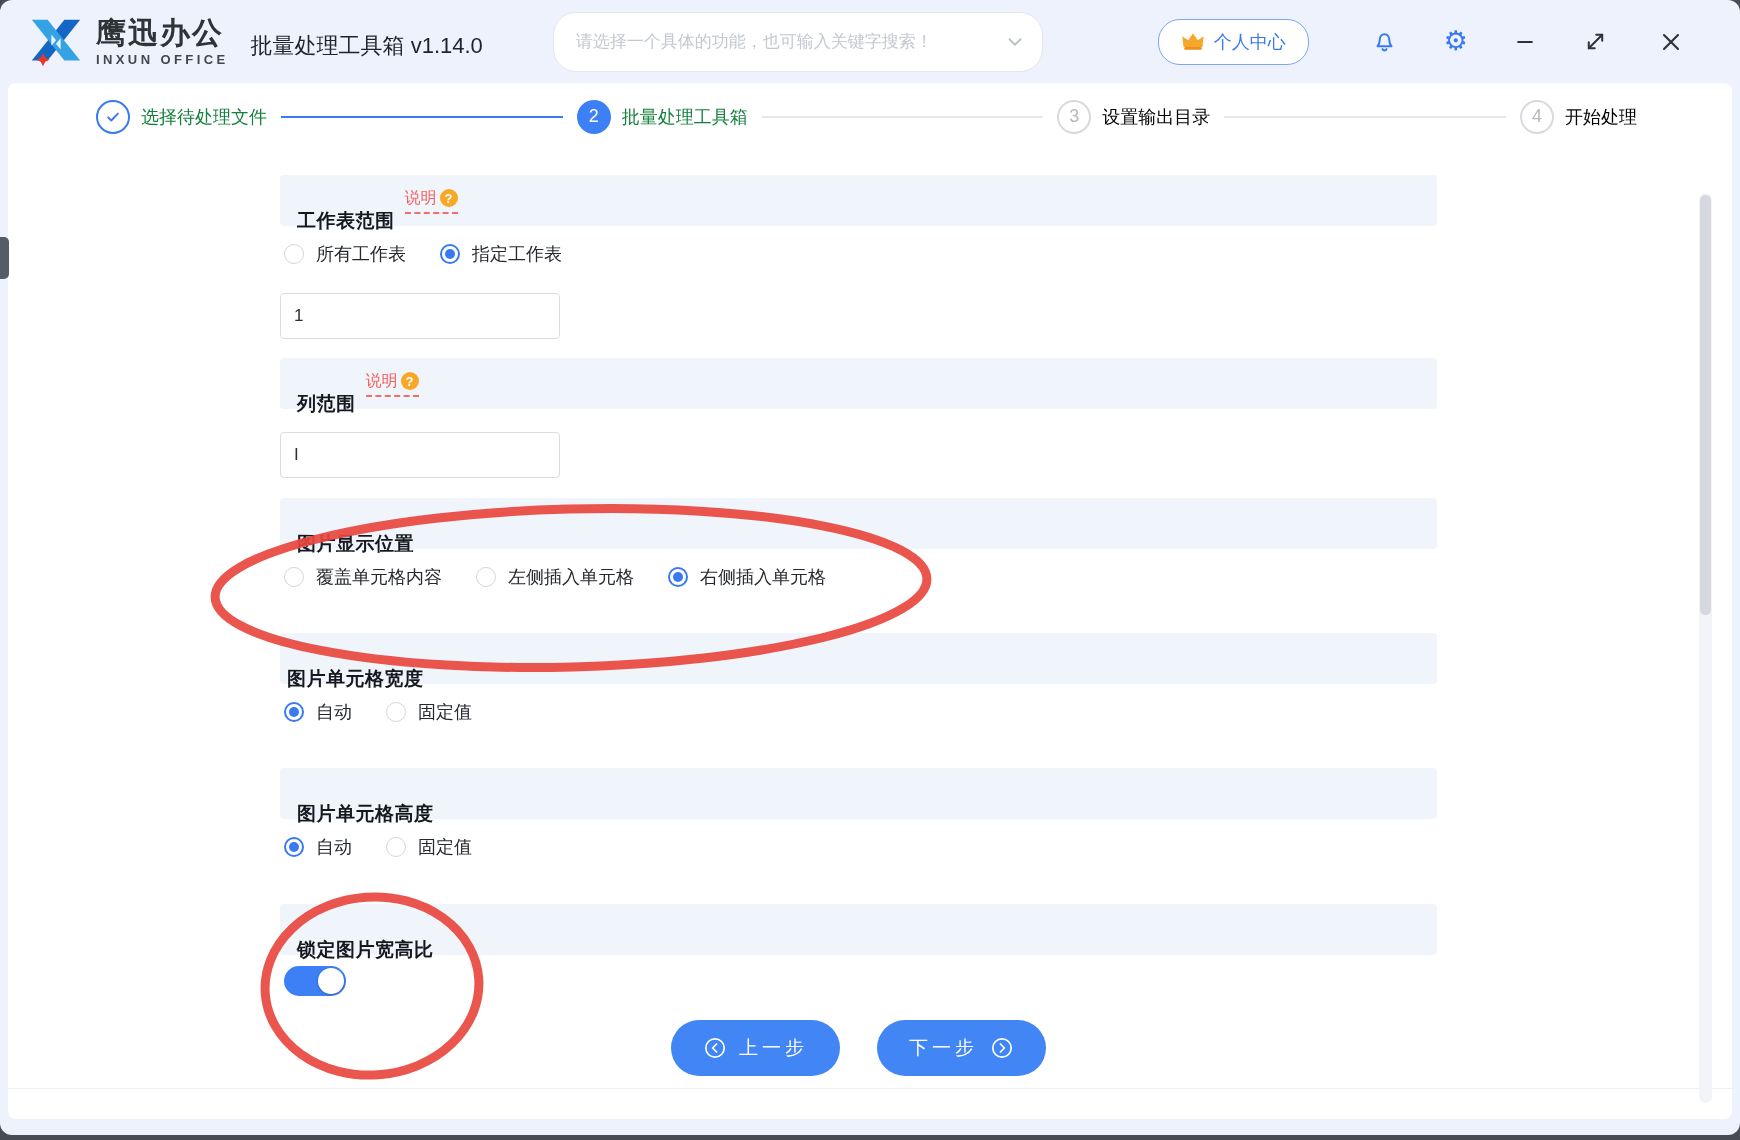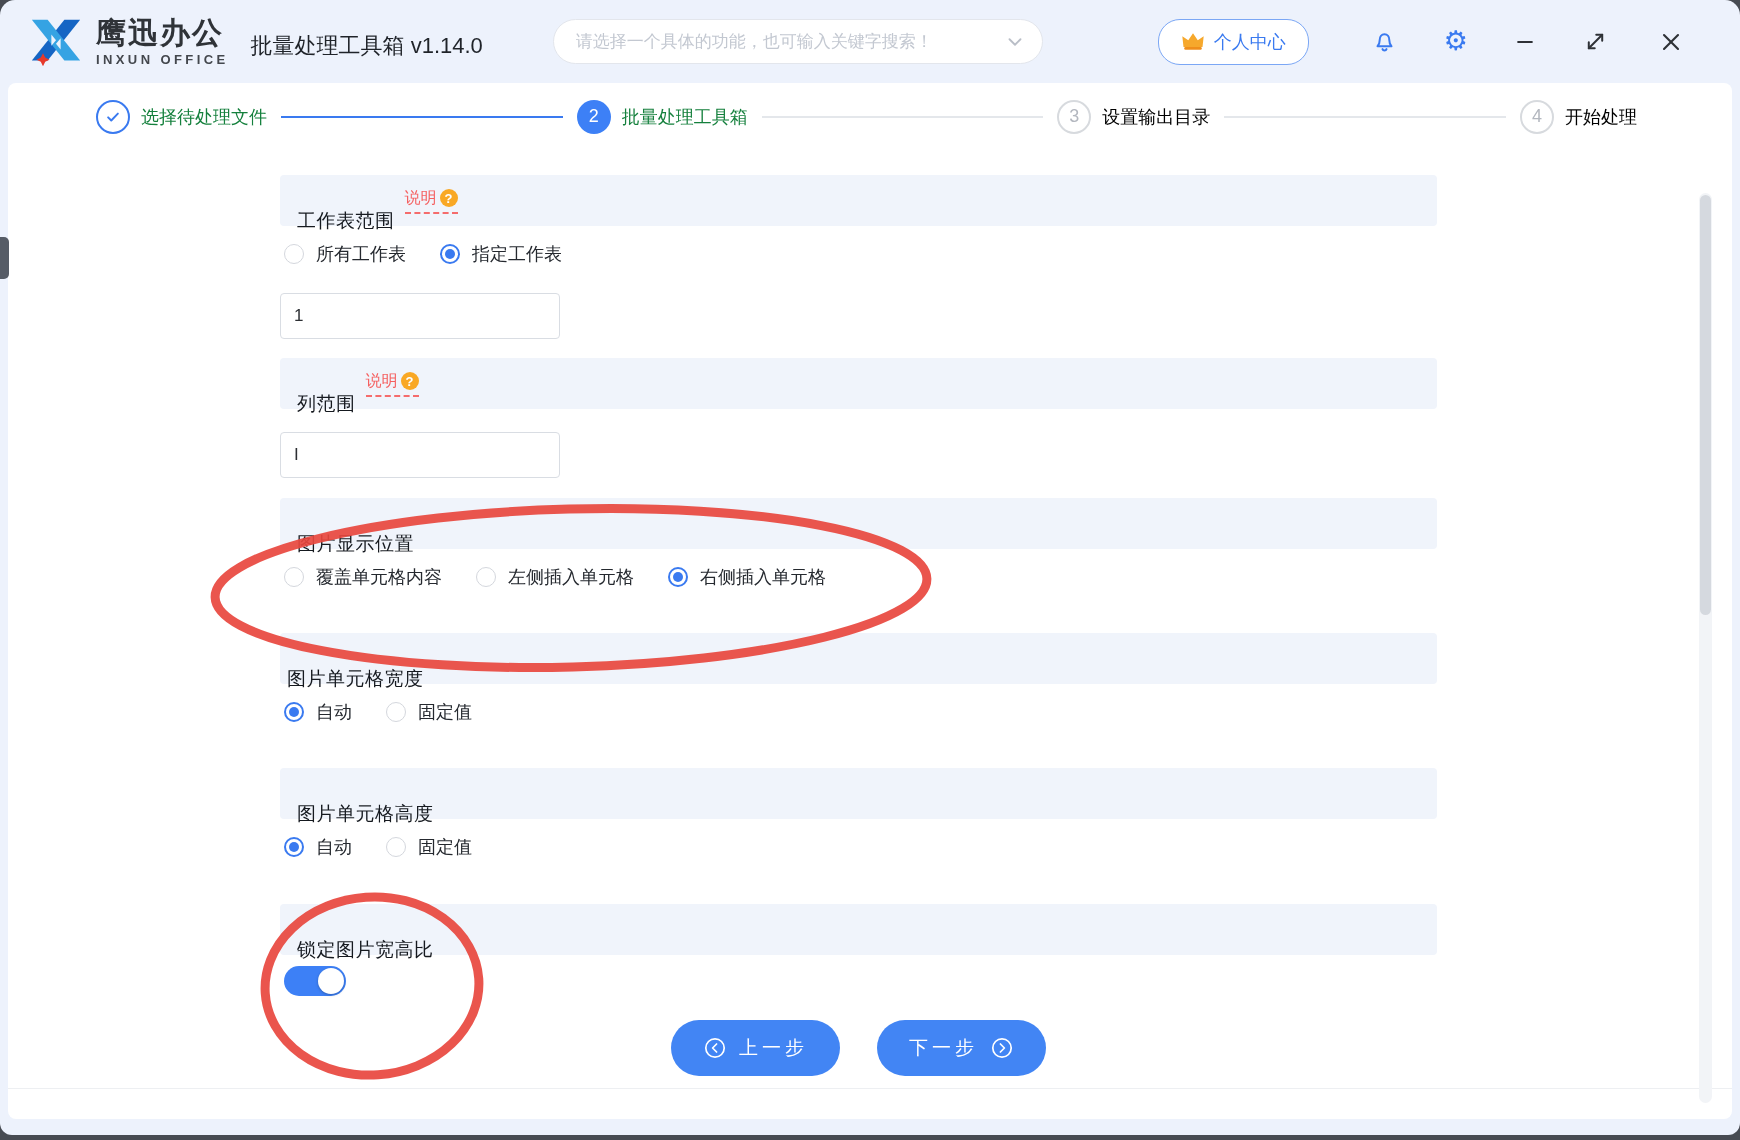--- a/index.html
+++ b/index.html
@@ -1,29 +1,29 @@
 <!DOCTYPE html>
 <html><head>
 <meta charset="utf-8">
 <style>
   html,body{margin:0;padding:0;}
   body{width:1740px;height:1140px;overflow:hidden;background:#474b52;
        font-family:"Liberation Sans","DejaVu Sans",sans-serif;}
-  .stage{position:relative;width:1740px;height:1140px;overflow:hidden;background:#474b52;border-radius:15px;}
+  .stage{position:relative;width:1740px;height:1140px;overflow:hidden;background:#474b52;}
   .window{position:absolute;left:0;top:0;width:1740px;height:1135px;background:#edf2fc;
           border-radius:12px;overflow:hidden;}
   
   .header{position:relative;height:83px;display:flex;align-items:center;padding:0 0 0 28px;}
   .logo{display:flex;align-items:center;gap:12px;}
   .logo svg{display:block;}
   .brand-text{display:flex;flex-direction:column;line-height:1;}
   .brand-cn{font-size:30px;font-weight:800;color:#2f3338;letter-spacing:2px;}
   .brand-en{font-size:13px;font-weight:700;color:#43474d;letter-spacing:3.4px;margin-top:5px;}
   .app-title{font-size:22px;color:#1f2329;margin-left:22px;white-space:nowrap;margin-top:8px;}
-  .search{margin-left:70px;width:490px;height:45px;background:#fff;border:1px solid #e3e6ec;
+  .search{margin-left:70px;width:490px;height:60px;background:#fff;border:1px solid #e3e6ec;
           border-radius:23px;display:flex;align-items:center;padding:0 16px 0 20px;box-sizing:border-box;}
   .search input{flex:1;border:none;outline:none;font-size:17px;color:#2c2f33;background:transparent;
           font-family:inherit;}
   .search input::placeholder{color:#c3c8d1;}
   .pill{margin-left:115px;height:44px;border:1.5px solid #7ba7f5;border-radius:22px;background:#fff;
         display:flex;align-items:center;gap:9px;padding:0 22px;color:#3a7af0;font-size:18px;cursor:pointer;}
   .hicon{display:flex;align-items:center;justify-content:center;cursor:pointer;}
   .bell{margin-left:62px;}
   .gear{margin-left:46px;font-size:27px;color:#3a7af0;line-height:1;}
   .win-min{margin-left:46px;}
@@ -41,21 +41,21 @@
   .step.active .step-circle{background:#3d80f6;color:#fff;}
   .step.pending .step-circle{border:2px solid #d7dade;color:#b3b7bf;background:#fff;}
   .step-label{font-size:18px;color:#15803d;}
   .step.pending .step-label{color:#000000;}
   .step-line{flex:1;height:2px;margin:0 14px;background:#e4e7eb;}
   .step-line.blue{background:#3a7af0;}
   
   .content{margin-left:272px;width:1157px;}
   .band{height:51px;background:#f0f4fb;border-radius:4px;display:flex;align-items:center;
         padding-left:17px;box-sizing:border-box;gap:10px;}
-  .band-title{font-size:19px;font-weight:400;color:#15191f;letter-spacing:.5px;margin-top:41px;}
+  .band-title{font-size:19px;font-weight:700;color:#15191f;letter-spacing:.5px;margin-top:41px;}
   .help{display:inline-flex;align-items:center;gap:3px;border-bottom:2px dashed #f56c6c;
         padding-bottom:3px;cursor:pointer;}
   .help-text{font-size:16px;color:#f56060;}
   .help-badge{width:18px;height:18px;border-radius:50%;background:#f9a825;color:#fff;font-size:13px;
         font-weight:700;display:flex;align-items:center;justify-content:center;}
   .opt-row{display:flex;align-items:center;padding-left:4px;height:30px;}
   .opt{display:flex;align-items:center;gap:12px;margin-right:34px;cursor:pointer;}
   .radio{width:20px;height:20px;border:1.5px solid #d4d7dd;border-radius:50%;background:#fff;
         box-sizing:border-box;position:relative;flex:none;}
   .radio.on{border:2px solid #3a7af0;}

